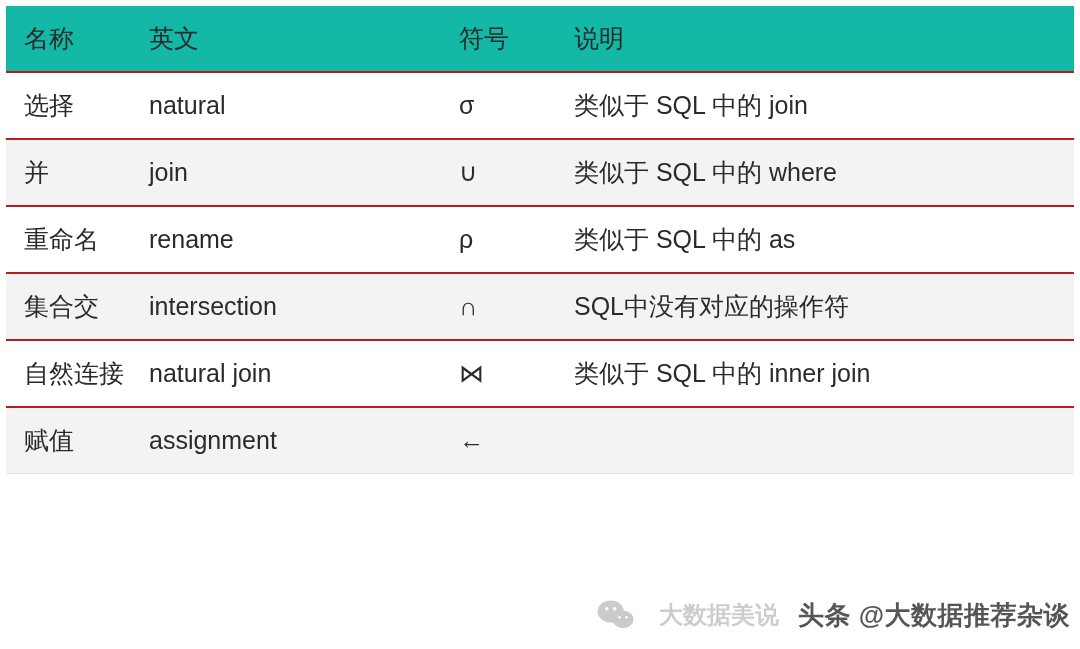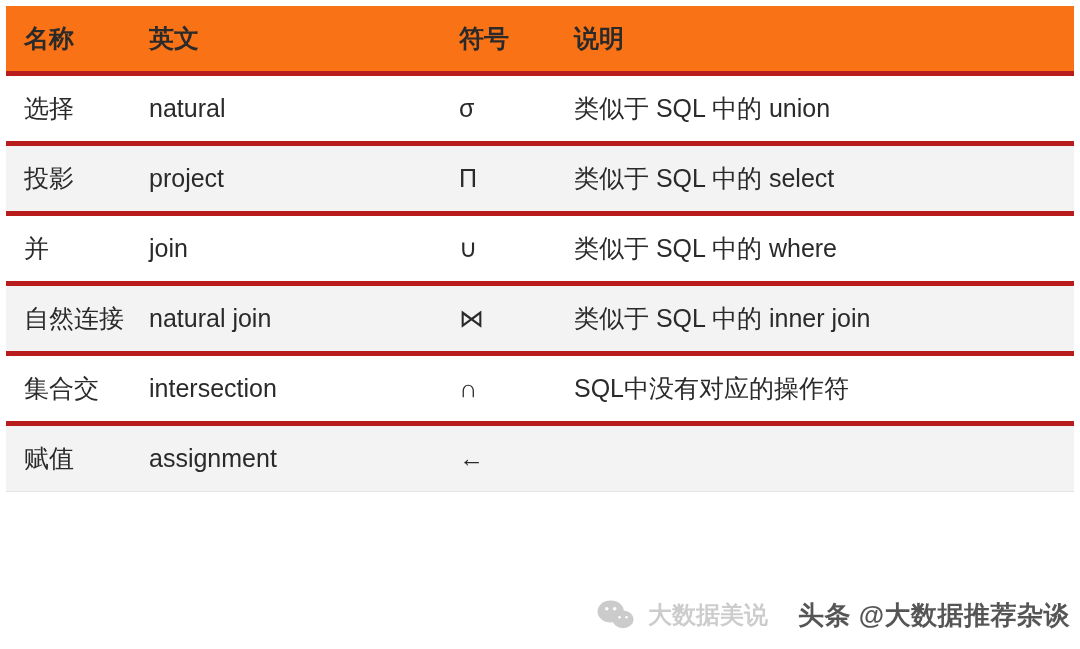--- a/index.html
+++ b/index.html
@@ -16,31 +16,31 @@
       padding: 6px;
     }
     table {
       width: 100%;
       border-collapse: collapse;
       table-layout: fixed;
     }
     th, td {
       text-align: left;
       padding: 16px 18px;
-      border-top: 5px solid #b91c1c;
+      border-top: 2px solid #b91c1c;
       border-bottom: 1px solid #e5e5e5;
       font-size: 25px;
       color: #2a2a2a;
       vertical-align: middle;
       overflow: hidden;
       white-space: nowrap;
     }
     th {
-      font-weight: 700;
-      background: #f97316;
+      font-weight: 400;
+      background: #14b8a6;
       border-top: none;
     }
     tbody tr:nth-child(even) td {
       background: #f3f3f3;
     }
     tbody tr:nth-child(odd) td {
       background: #ffffff;
     }
     col.col-name { width: 125px; }
     col.col-english { width: 310px; }
@@ -48,21 +48,21 @@
     col.col-desc { width: auto; }
 
     .watermark-group {
       position: absolute;
       right: 10px;
       bottom: 12px;
       color: rgba(0,0,0,0.72);
       font-weight: 600;
       display: flex;
       align-items: center;
-      gap: 10px;
+      gap: 21px;
       pointer-events: none;
     }
     .watermark-icon {
       width: 44px;
       height: 44px;
       border-radius: 50%;
       display: flex;
       align-items: center;
       justify-content: center;
       opacity: 0.30;
@@ -72,21 +72,20 @@
       font-size: 24px;
       opacity: 0.28;
       font-weight: 600;
       margin-right: -2px;
     }
     .watermark-source {
       font-size: 26px;
       opacity: 0.92;
       font-weight: 700;
       letter-spacing: 0.5px;
-      margin-left: 22px;
     }
   </style>
 </head>
 <body>
 
 <table>
   <colgroup>
     <col class="col-name">
     <col class="col-english">
     <col class="col-symbol">
@@ -98,45 +97,45 @@
       <th>英文</th>
       <th>符号</th>
       <th>说明</th>
     </tr>
   </thead>
   <tbody>
     <tr>
       <td>选择</td>
       <td>natural</td>
       <td>σ</td>
-      <td>类似于 SQL 中的 union</td>
-    </tr>
-    <tr>
-      <td>投影</td>
-      <td>project</td>
-      <td>Π</td>
-      <td>类似于 SQL 中的 select</td>
+      <td>类似于 SQL 中的 join</td>
     </tr>
     <tr>
       <td>并</td>
       <td>join</td>
       <td>∪</td>
       <td>类似于 SQL 中的 where</td>
     </tr>
     <tr>
-      <td>自然连接</td>
-      <td>natural join</td>
-      <td>⋈</td>
-      <td>类似于 SQL 中的 inner join</td>
+      <td>重命名</td>
+      <td>rename</td>
+      <td>ρ</td>
+      <td>类似于 SQL 中的 as</td>
     </tr>
     <tr>
       <td>集合交</td>
       <td>intersection</td>
       <td>∩</td>
       <td>SQL中没有对应的操作符</td>
+    </tr>
+    <tr>
+      <td>自然连接</td>
+      <td>natural join</td>
+      <td>⋈</td>
+      <td>类似于 SQL 中的 inner join</td>
     </tr>
     <tr>
       <td>赋值</td>
       <td>assignment</td>
       <td>←</td>
       <td></td>
     </tr>
   </tbody>
 </table>
 

